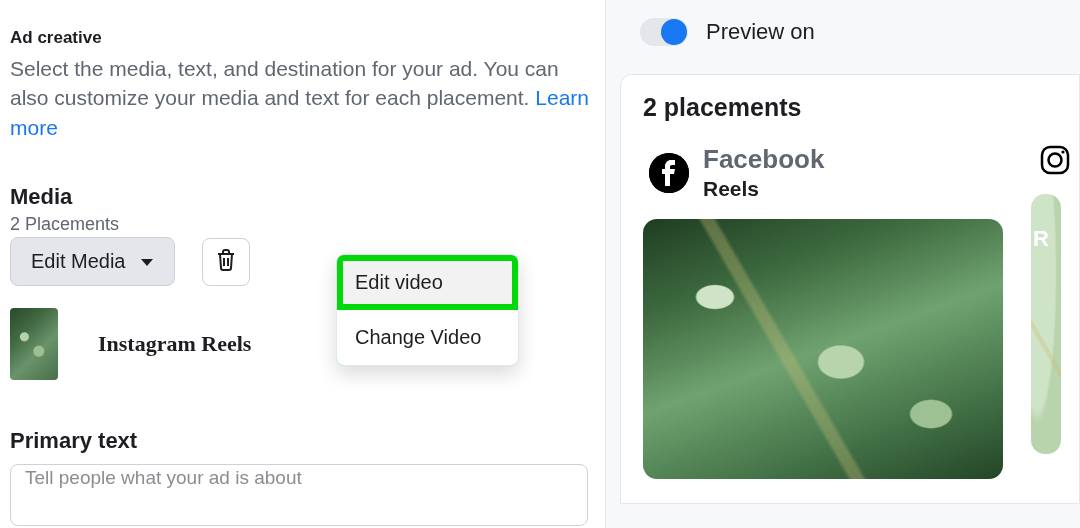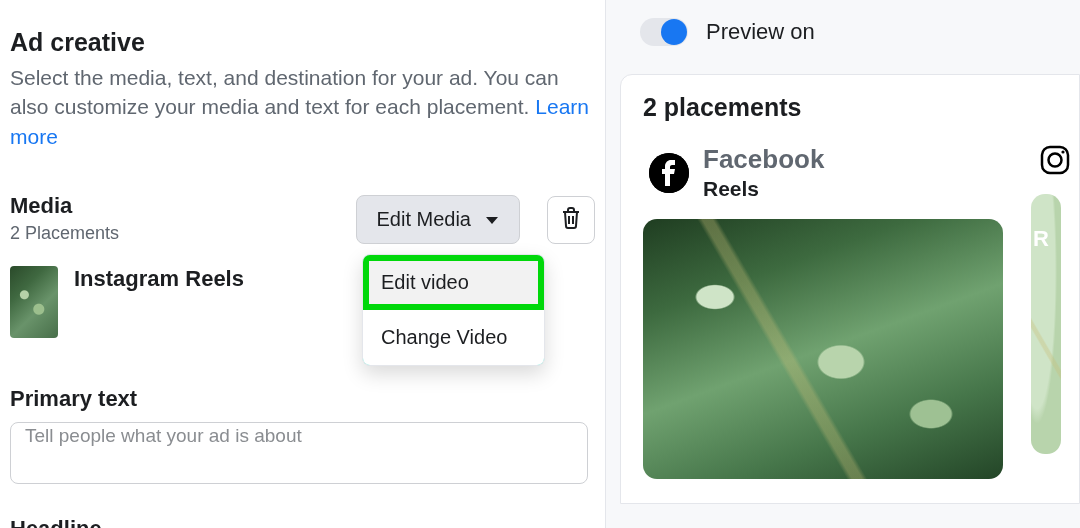--- a/index.html
+++ b/index.html
@@ -19,21 +19,21 @@
       position: relative;
     }
     .right-panel {
       flex: 1;
       background: #f7f8fa;
       border-left: 1px solid #e4e6eb;
       padding: 18px 0 12px 0;
       position: relative;
     }
     .section-title {
-      font-size: 25px;
+      font-size: 17px;
       font-weight: 700;
       color: #1c1e21;
       margin: 0 0 6px 0;
     }
     .section-desc {
       font-size: 21px;
       line-height: 1.4;
       color: #606770;
       margin: 0;
     }
@@ -52,20 +52,21 @@
       color: #606770;
       margin: 4px 0 0 0;
     }
     .media-block {
       margin-top: 42px;
     }
     .media-header {
       display: flex;
       align-items: flex-start;
       justify-content: space-between;
+      flex-direction: column;
     }
     .media-controls {
       display: flex;
       gap: 27px;
       align-items: center;
       margin-top: 2px;
     }
     .btn {
       border: 1px solid #ced0d4;
       background: #e4e6eb;
@@ -88,42 +89,44 @@
       border: 1px solid #ced0d4;
       background: #ffffff;
       border-radius: 8px;
       display: flex;
       align-items: center;
       justify-content: center;
       cursor: pointer;
     }
     .media-item-row {
       display: flex;
-      gap: 16px;
+      align-items: center;
+      gap: 40px;
       margin-top: 22px;
+      font-family: Liberation Serif, serif;
     }
     .thumb {
       width: 48px;
       height: 72px;
       border-radius: 4px;
       background:
         radial-gradient(circle at 30% 40%, #b6d1a8 0 4px, transparent 5px),
         radial-gradient(circle at 60% 60%, #9cbf8d 0 5px, transparent 6px),
         linear-gradient(135deg, #2a4a2a 0%, #3f6840 30%, #69936a 60%, #476e49 100%);
       flex-shrink: 0;
     }
     .media-label {
       font-size: 22px;
       font-weight: 700;
       color: #1c1e21;
     }
     .menu-popover {
       position: absolute;
       top: 254px;
-      left: 362px;
+      left: 336px;
       width: 183px;
       background: #5eead4;
       border: 1px solid #e4e6eb;
       border-radius: 8px;
       box-shadow: 0 8px 20px rgba(0,0,0,0.15);
       z-index: 10;
       overflow: hidden;
     }
     .menu-item {
       padding: 16px 18px;

